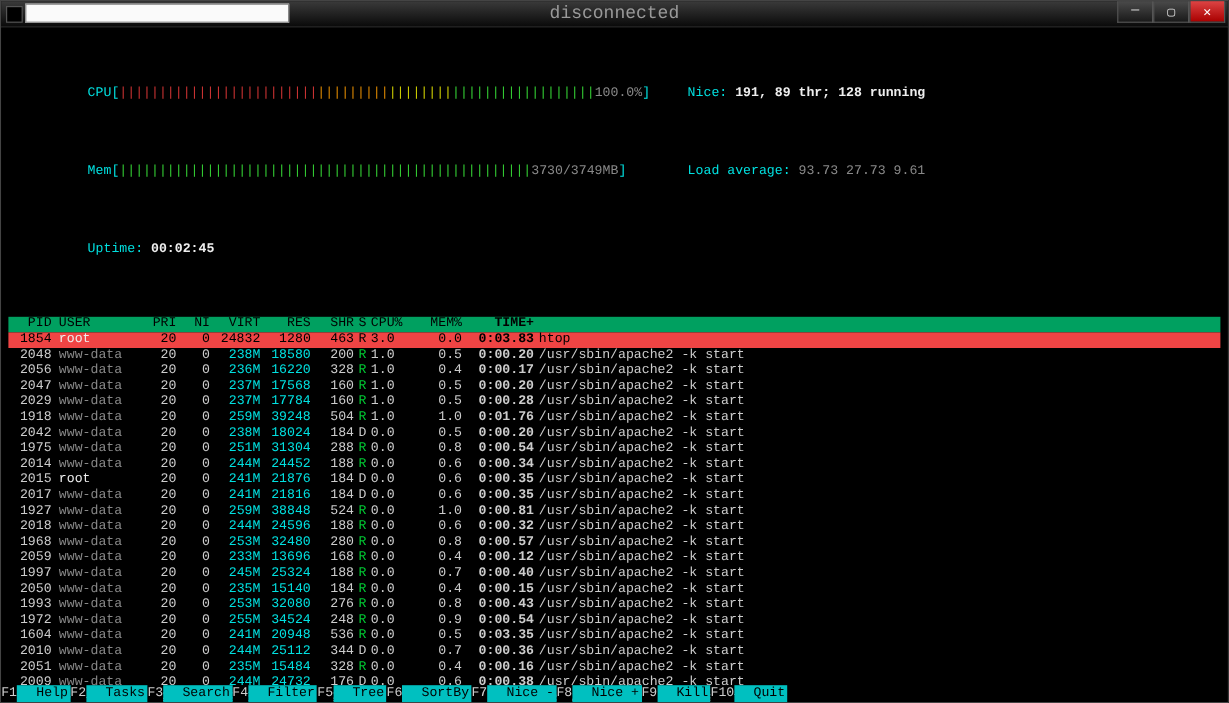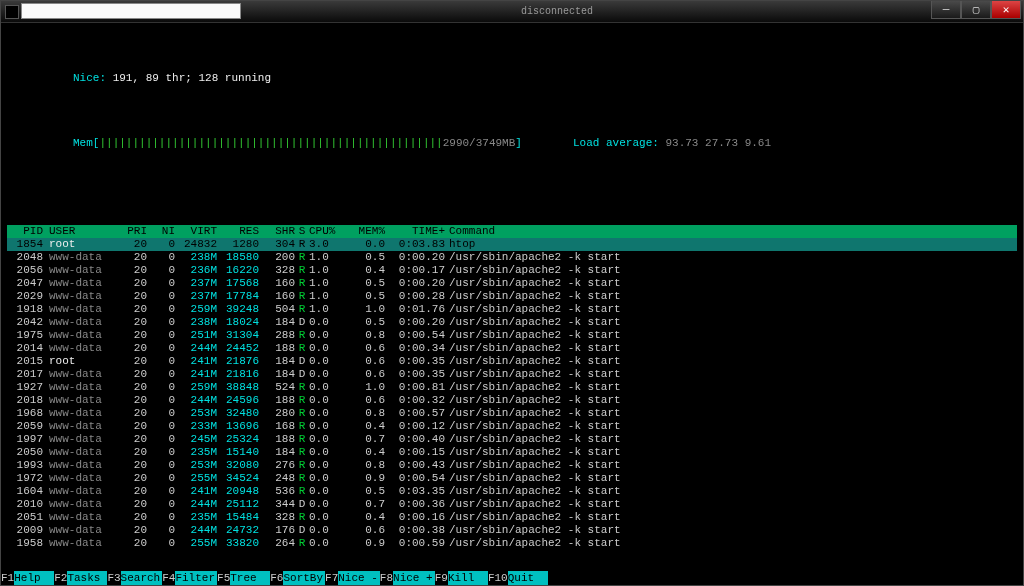--- a/index.html
+++ b/index.html
@@ -36,21 +36,21 @@
   .title-obscured {
     position: absolute;
     left: 20px; top: 2px;
     width: 220px; height: 16px;
     background: #fafafa;
     border: 1px solid #888;
   }
   .title-center {
     position: absolute;
     left: 50%; transform: translateX(-50%);
-    color: #999; font-size: 10px; margin-left: 45px;
+    color: #999; font-size: 15px;
   }
   .win-buttons { display: flex; position: absolute; right: 2px; top: 0; }
   .win-btn {
     width: 30px; height: 18px;
     display: flex; align-items: center; justify-content: center;
     font-size: 11px; color: #ddd;
     border: 1px solid #555;
     border-top: none;
     background: linear-gradient(to bottom,#4a4a4a,#1a1a1a);
   }
@@ -60,64 +60,64 @@
     color: #ccc;
     padding: 4px 6px 0 6px;
     position: absolute;
     top: 22px; bottom: 0; left: 0; right: 0;
     line-height: 13px;
     overflow: hidden;
   }
   .cyan { color: #00e0e0; }
   .grey { color: #888; }
   .white { color: #eee; }
-  .bold { font-weight: normal; }
+  .bold { font-weight: bold; }
   .bar-red { color: #c33; }
   .bar-orange { color: #d80; }
   .bar-yellow { color: #cc0; }
   .bar-green { color: #3c3; }
   .summary { white-space: pre; }
   .summary-line { display: flex; }
   .summary-left { width: 500px; }
   .summary-right { flex: 1; }
   .header-row {
     background: #00a060;
     color: #000;
     display: flex;
     font-weight: normal;
   }
   .row {
     display: flex;
     white-space: pre;
   }
-  .row.selected { background: #0f766e; color: #000; }
+  .row.selected { background: #ef4444; color: #000; }
   .row.selected .green  { color: #000; }
   .row.selected .cyan   { color: #000; }
   .c-pid   { width: 40px; text-align: right; padding-right: 4px;}
   .c-user  { width: 68px; padding-left: 2px;}
   .c-pri   { width: 32px; text-align: right;}
   .c-ni    { width: 28px; text-align: right;}
   .c-virt  { width: 42px; text-align: right;}
   .c-res   { width: 42px; text-align: right;}
   .c-shr   { width: 36px; text-align: right;}
   .c-s     { width: 14px; text-align: center;}
   .c-cpu   { width: 38px; text-align: left;}
   .c-mem   { width: 38px; text-align: right;}
-  .c-time  { width: 60px; text-align: right;}
+  .c-time  { width: 60px; text-align: right; font-weight: bold;}
   .c-cmd   { flex: 1; padding-left: 4px;}
   .green { color: #0c3; }
   .footer {
     position: absolute;
     bottom: 0; left: 0; right: 0;
     display: flex;
     font-size: 11px;
     line-height: 14px;
   }
   .fkey { color: #ccc; background:#000; padding:0 0 0 0;}
-  .flabel { background: #00c0c0; color: #000; padding: 0 2px 0 0; min-width:40px;}
+  .flabel { background: #00c0c0; color: #000; padding: 0 2px 0 16px; min-width:40px;}
 </style>
 </head>
 <body>
 
 <div class="window">
 
   <div class="titlebar">
     <div class="title-icon"></div>
     <div class="title-obscured"></div>
     <div class="title-center">disconnected</div>
@@ -125,54 +125,59 @@
       <div class="win-btn">─</div>
       <div class="win-btn">▢</div>
       <div class="win-btn close">✕</div>
     </div>
   </div>
 
   <div class="terminal">
     <div style="height:6px"></div>
     <div class="summary">
       <div class="summary-line">
+        <div class="summary-left">
+          <span class="cyan">CPU</span><span class="cyan">[</span><span class="bar-red">|||||||||||||||||||||||||</span><span class="bar-orange">|||||||||</span><span class="bar-yellow">||||||||</span><span class="bar-green">||||||||||||||||||</span><span class="grey">100.0%</span><span class="cyan">]</span>
+        </div>
         <div class="summary-right">
           <span class="cyan">Nice:</span><span class="white bold"> 191, 89 thr; 128 running</span>
         </div>
       </div>
       <div class="summary-line">
         <div class="summary-left">
-          <span class="cyan">Mem</span><span class="cyan">[</span><span class="bar-green">||||||||||||||||||||||||||||||||||||||||||||||||||||</span><span class="grey">2990/3749MB</span><span class="cyan">]</span>
+          <span class="cyan">Mem</span><span class="cyan">[</span><span class="bar-green">||||||||||||||||||||||||||||||||||||||||||||||||||||</span><span class="grey">3730/3749MB</span><span class="cyan">]</span>
         </div>
         <div class="summary-right">
           <span class="cyan">Load average:</span><span class="grey"> 93.73 27.73 9.61</span>
         </div>
       </div>
       <div class="summary-line">
+        <div class="summary-right">
+          <span class="cyan">Uptime:</span><span class="white bold"> 00:02:45</span>
+        </div>
       </div>
     </div>
     <div style="height:10px"></div>
 
     <div class="header-row">
       <div class="c-pid">PID</div>
       <div class="c-user">USER</div>
       <div class="c-pri">PRI</div>
       <div class="c-ni">NI</div>
       <div class="c-virt">VIRT</div>
       <div class="c-res">RES</div>
       <div class="c-shr">SHR</div>
       <div class="c-s">S</div>
       <div class="c-cpu">CPU%</div>
       <div class="c-mem">MEM%</div>
       <div class="c-time">TIME+</div>
-      <div class="c-cmd">Command</div>
     </div>
 
     <div id="process-list">
-        <div class="row selected"><div class="c-pid">1854</div><div class="c-user white">root</div><div class="c-pri">20</div><div class="c-ni">0</div><div class="c-virt ">24832</div><div class="c-res cyan">1280</div><div class="c-shr">304</div><div class="c-s green">R</div><div class="c-cpu">3.0</div><div class="c-mem">0.0</div><div class="c-time">0:03.83</div><div class="c-cmd">htop</div></div>
+        <div class="row selected"><div class="c-pid">1854</div><div class="c-user white">root</div><div class="c-pri">20</div><div class="c-ni">0</div><div class="c-virt ">24832</div><div class="c-res cyan">1280</div><div class="c-shr">463</div><div class="c-s green">R</div><div class="c-cpu">3.0</div><div class="c-mem">0.0</div><div class="c-time">0:03.83</div><div class="c-cmd">htop</div></div>
         <div class="row"><div class="c-pid">2048</div><div class="c-user grey">www-data</div><div class="c-pri">20</div><div class="c-ni">0</div><div class="c-virt cyan">238M</div><div class="c-res cyan">18580</div><div class="c-shr">200</div><div class="c-s green">R</div><div class="c-cpu">1.0</div><div class="c-mem">0.5</div><div class="c-time">0:00.20</div><div class="c-cmd">/usr/sbin/apache2 -k start</div></div>
         <div class="row"><div class="c-pid">2056</div><div class="c-user grey">www-data</div><div class="c-pri">20</div><div class="c-ni">0</div><div class="c-virt cyan">236M</div><div class="c-res cyan">16220</div><div class="c-shr">328</div><div class="c-s green">R</div><div class="c-cpu">1.0</div><div class="c-mem">0.4</div><div class="c-time">0:00.17</div><div class="c-cmd">/usr/sbin/apache2 -k start</div></div>
         <div class="row"><div class="c-pid">2047</div><div class="c-user grey">www-data</div><div class="c-pri">20</div><div class="c-ni">0</div><div class="c-virt cyan">237M</div><div class="c-res cyan">17568</div><div class="c-shr">160</div><div class="c-s green">R</div><div class="c-cpu">1.0</div><div class="c-mem">0.5</div><div class="c-time">0:00.20</div><div class="c-cmd">/usr/sbin/apache2 -k start</div></div>
         <div class="row"><div class="c-pid">2029</div><div class="c-user grey">www-data</div><div class="c-pri">20</div><div class="c-ni">0</div><div class="c-virt cyan">237M</div><div class="c-res cyan">17784</div><div class="c-shr">160</div><div class="c-s green">R</div><div class="c-cpu">1.0</div><div class="c-mem">0.5</div><div class="c-time">0:00.28</div><div class="c-cmd">/usr/sbin/apache2 -k start</div></div>
         <div class="row"><div class="c-pid">1918</div><div class="c-user grey">www-data</div><div class="c-pri">20</div><div class="c-ni">0</div><div class="c-virt cyan">259M</div><div class="c-res cyan">39248</div><div class="c-shr">504</div><div class="c-s green">R</div><div class="c-cpu">1.0</div><div class="c-mem">1.0</div><div class="c-time">0:01.76</div><div class="c-cmd">/usr/sbin/apache2 -k start</div></div>
         <div class="row"><div class="c-pid">2042</div><div class="c-user grey">www-data</div><div class="c-pri">20</div><div class="c-ni">0</div><div class="c-virt cyan">238M</div><div class="c-res cyan">18024</div><div class="c-shr">184</div><div class="c-s ">D</div><div class="c-cpu">0.0</div><div class="c-mem">0.5</div><div class="c-time">0:00.20</div><div class="c-cmd">/usr/sbin/apache2 -k start</div></div>
         <div class="row"><div class="c-pid">1975</div><div class="c-user grey">www-data</div><div class="c-pri">20</div><div class="c-ni">0</div><div class="c-virt cyan">251M</div><div class="c-res cyan">31304</div><div class="c-shr">288</div><div class="c-s green">R</div><div class="c-cpu">0.0</div><div class="c-mem">0.8</div><div class="c-time">0:00.54</div><div class="c-cmd">/usr/sbin/apache2 -k start</div></div>
         <div class="row"><div class="c-pid">2014</div><div class="c-user grey">www-data</div><div class="c-pri">20</div><div class="c-ni">0</div><div class="c-virt cyan">244M</div><div class="c-res cyan">24452</div><div class="c-shr">188</div><div class="c-s green">R</div><div class="c-cpu">0.0</div><div class="c-mem">0.6</div><div class="c-time">0:00.34</div><div class="c-cmd">/usr/sbin/apache2 -k start</div></div>
         <div class="row"><div class="c-pid">2015</div><div class="c-user white">root</div><div class="c-pri">20</div><div class="c-ni">0</div><div class="c-virt cyan">241M</div><div class="c-res cyan">21876</div><div class="c-shr">184</div><div class="c-s ">D</div><div class="c-cpu">0.0</div><div class="c-mem">0.6</div><div class="c-time">0:00.35</div><div class="c-cmd">/usr/sbin/apache2 -k start</div></div>
         <div class="row"><div class="c-pid">2017</div><div class="c-user grey">www-data</div><div class="c-pri">20</div><div class="c-ni">0</div><div class="c-virt cyan">241M</div><div class="c-res cyan">21816</div><div class="c-shr">184</div><div class="c-s ">D</div><div class="c-cpu">0.0</div><div class="c-mem">0.6</div><div class="c-time">0:00.35</div><div class="c-cmd">/usr/sbin/apache2 -k start</div></div>

